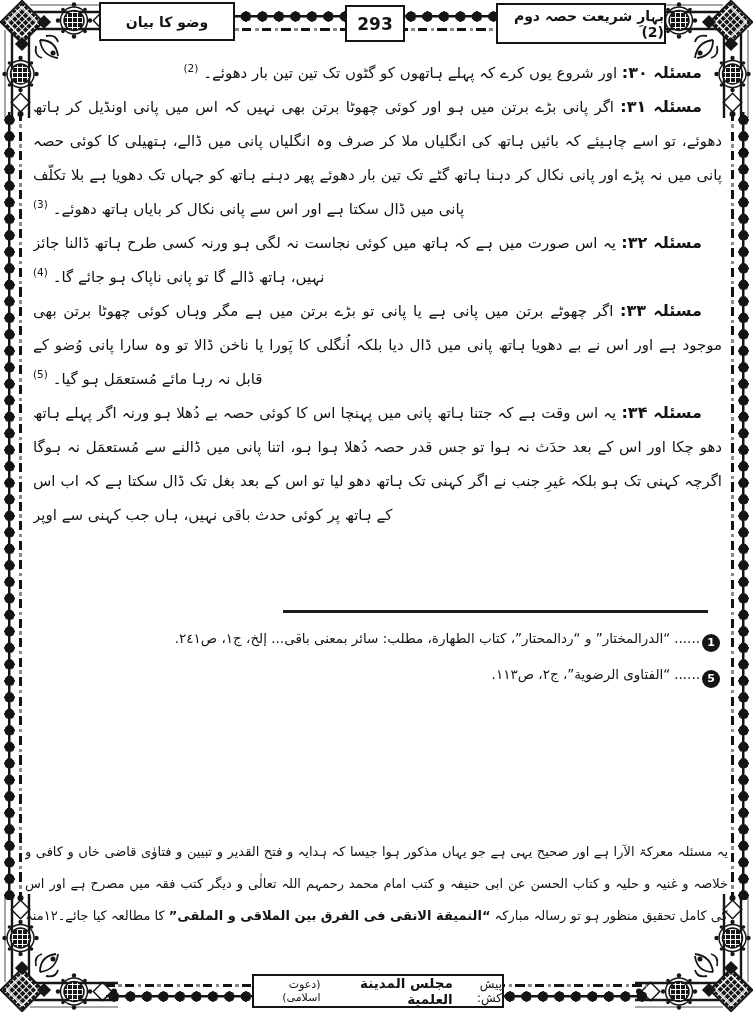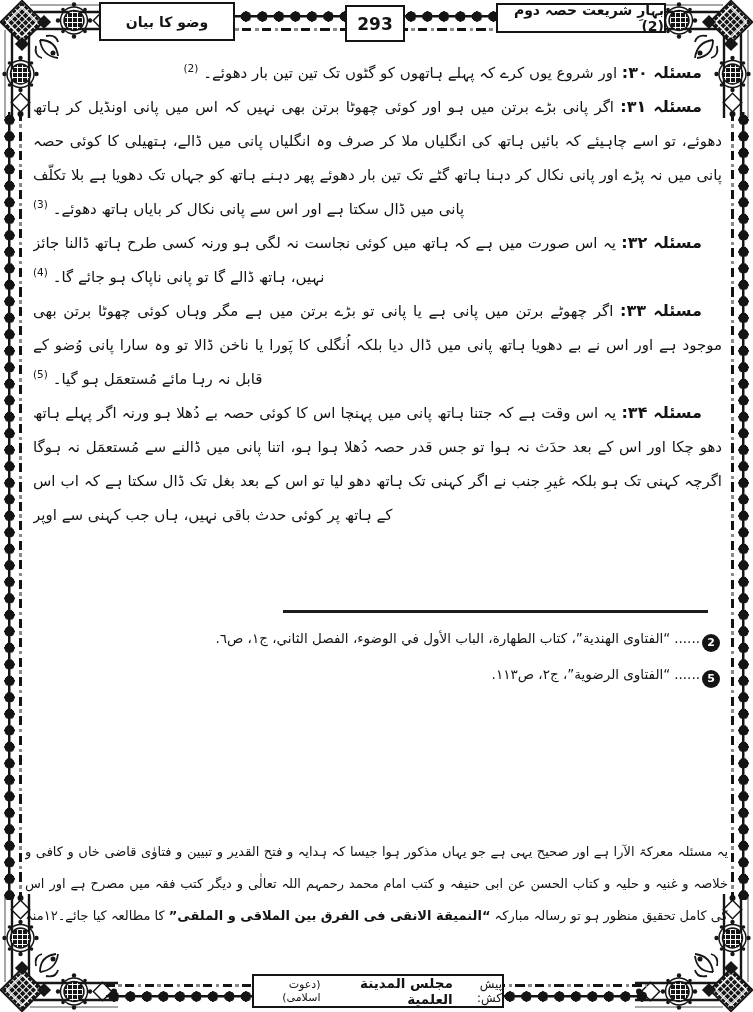--- a/index.html
+++ b/index.html
@@ -43,21 +43,21 @@
   .vline.left-dash  {left:19px; top:112px; bottom:112px; width:3px;}
   .vline.right-beads{right:3px; top:112px; bottom:112px; width:13px;}
   .vline.right-dash {right:19px;top:112px; bottom:112px; width:3px;}
 
   
   .hbox{
     position:absolute; border:2.2px solid #141414; background:#fff;
     display:flex; align-items:center; justify-content:center;
     z-index:5; box-sizing:border-box; direction:rtl;
   }
-  .box-title  {right:87px; top:3px;  width:170px; height:30px; font-size:14px; font-weight:bold;text-align:right;}
+  .box-title  {right:87px; top:3px;  width:170px; height:41px; font-size:14px; font-weight:bold;text-align:right;}
   .box-pageno {left:345px; top:5px;  width:60px;  height:37px; font-size:17px; font-weight:bold; font-family:"DejaVu Sans", sans-serif;}
   .box-chapter{left:99px;  top:2px;  width:136px; height:39px; font-size:14px; font-weight:bold;}
   .box-footer {left:252px; top:974px; width:252px; height:34px; font-size:12px; gap:3px;}
   .box-footer .fname{font-weight:bold; font-size:13.5px;}
   .box-footer .fsuffix{font-size:11px;}
 
   
   .matn{
     position:absolute; left:33px; right:31px; top:56px; height:552px; overflow:hidden;
     direction:rtl; text-align:justify; font-size:15px; line-height:34px;
@@ -178,21 +178,21 @@
   <div class="matn">
     <p class="lastline-right"><span class="mnum">مسئلہ ۳۰:</span> <span>اور شروع یوں کرے کہ پہلے ہاتھوں کو گٹوں تک تین تین بار دھوئے۔</span> <sup class="fnref">(2)</sup></p>
     <p><span class="mnum">مسئلہ ۳۱:</span> <span>اگر پانی بڑے برتن میں ہو اور کوئی چھوٹا برتن بھی نہیں کہ اس میں پانی اونڈیل کر ہاتھ دھوئے، تو اسے چاہیئے کہ بائیں ہاتھ کی انگلیاں ملا کر صرف وہ انگلیاں پانی میں ڈالے، ہتھیلی کا کوئی حصہ پانی میں نہ پڑے اور پانی نکال کر دہنا ہاتھ گٹے تک تین بار دھوئے پھر دہنے ہاتھ کو جہاں تک دھویا ہے بلا تکلّف پانی میں ڈال سکتا ہے اور اس سے پانی نکال کر بایاں ہاتھ دھوئے۔</span> <sup class="fnref">(3)</sup></p>
     <p><span class="mnum">مسئلہ ۳۲:</span> <span>یہ اس صورت میں ہے کہ ہاتھ میں کوئی نجاست نہ لگی ہو ورنہ کسی طرح ہاتھ ڈالنا جائز نہیں، ہاتھ ڈالے گا تو پانی ناپاک ہو جائے گا۔</span> <sup class="fnref">(4)</sup></p>
     <p><span class="mnum">مسئلہ ۳۳:</span> <span>اگر چھوٹے برتن میں پانی ہے یا پانی تو بڑے برتن میں ہے مگر وہاں کوئی چھوٹا برتن بھی موجود ہے اور اس نے بے دھویا ہاتھ پانی میں ڈال دیا بلکہ اُنگلی کا پَورا یا ناخن ڈالا تو وہ سارا پانی وُضو کے قابل نہ رہا مائے مُستعمَل ہو گیا۔</span> <sup class="fnref">(5)</sup></p>
     <p><span class="mnum">مسئلہ ۳۴:</span> <span>یہ اس وقت ہے کہ جتنا ہاتھ پانی میں پہنچا اس کا کوئی حصہ بے دُھلا ہو ورنہ اگر پہلے ہاتھ دھو چکا اور اس کے بعد حدَث نہ ہوا تو جس قدر حصہ دُھلا ہوا ہو، اتنا پانی میں ڈالنے سے مُستعمَل نہ ہوگا اگرچہ کہنی تک ہو بلکہ غیرِ جنب نے اگر کہنی تک ہاتھ دھو لیا تو اس کے بعد بغل تک ڈال سکتا ہے کہ اب اس کے ہاتھ پر کوئی حدث باقی نہیں، ہاں جب کہنی سے اوپر</span></p>
   </div>
 
   <div class="fnsep"></div>
   <div class="fnblock">
-    <div class="fnline"><span class="fnmark">2</span><span class="leader">......</span><span>“الفتاوى الهندية”، كتاب الطهارة، الباب الأول في الوضوء، الفصل الثاني، ج١، ص٦.</span></div>
+    <div class="fnline"><span class="fnmark">1</span><span class="leader">......</span><span>“الدرالمختار” و “ردالمحتار”، كتاب الطهارة، مطلب: سائر بمعنى باقى... إلخ، ج١، ص٢٤١.</span></div>
     <div class="fnline"><span class="fnmark">5</span><span class="leader">......</span><span>“الفتاوى الرضوية”، ج٢، ص١١٣.</span></div>
   </div>
 
   <div class="commentary">
     <span>یہ مسئلہ معرکۃ الآرا ہے اور صحیح یہی ہے جو یہاں مذکور ہوا جیسا کہ ہدایہ و فتح القدیر و تبیین و فتاوٰی قاضی خاں و کافی و خلاصہ و غنیہ و حلیہ و کتاب الحسن عن ابی حنیفہ و کتب امام محمد رحمہم اللہ تعالٰی و دیگر کتب فقہ میں مصرح ہے اور اس کی کامل تحقیق منظور ہو تو رسالہ مبارکہ </span><span class="arbold">“النميقة الانقى فى الفرق بين الملاقى و الملقى”</span><span> کا مطالعہ کیا جائے۔۱۲منہ</span>
   </div>
 
   <div class="hbox box-footer">
     <span>پیش کش:</span>
     <span class="fname">مجلس المدينة العلمية</span>

